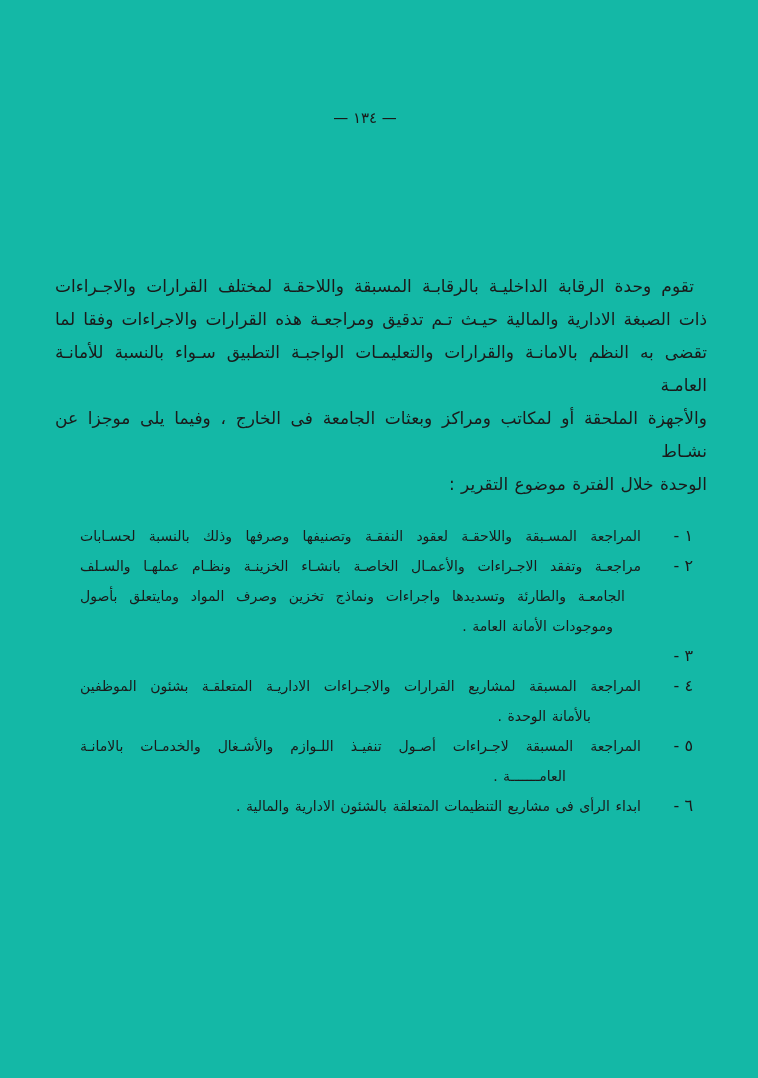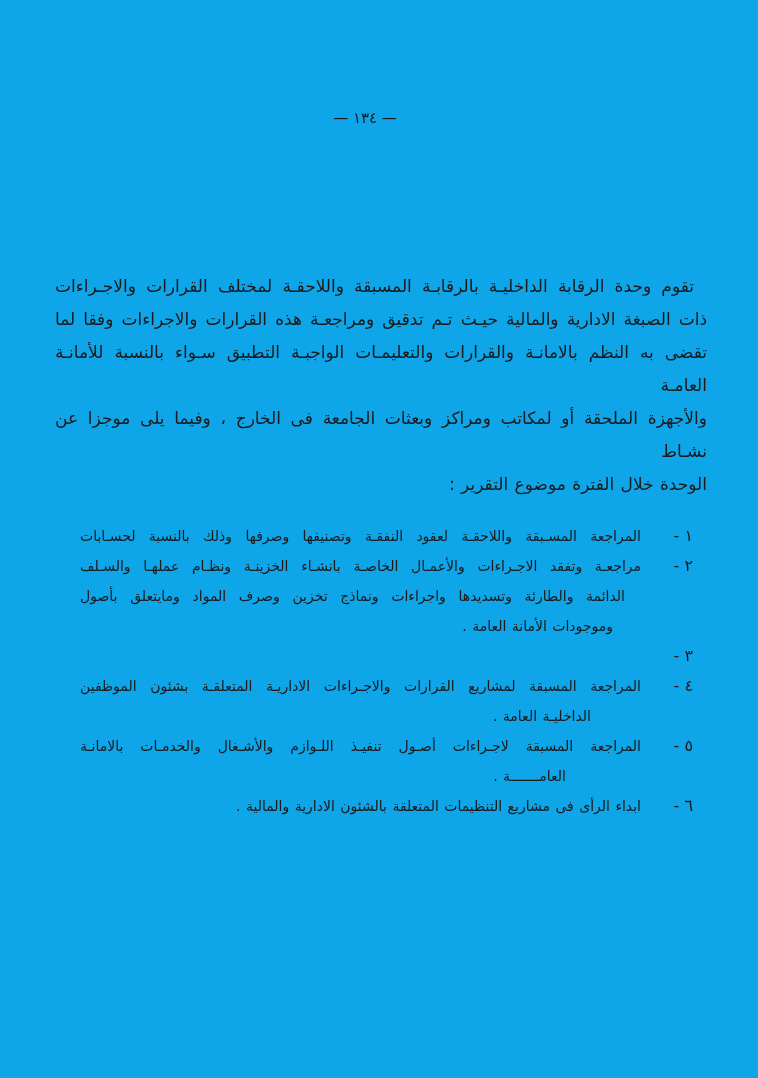--- a/index.html
+++ b/index.html
@@ -4,21 +4,21 @@
 <style>
   html, body {
     margin: 0;
     padding: 0;
     background: #ffffff;
   }
   .page {
     position: relative;
     width: 758px;
     height: 1078px;
-    background: #0ea5e9;
+    background: #14b8a6;
     overflow: hidden;
     font-family: "DejaVu Sans", sans-serif;
     color: #1a1a1a;
     direction: rtl;
   }
   .page-number {
     position: absolute;
     top: 109px;
     left: 0;
     right: 28px;
@@ -109,34 +109,34 @@
         <div class="num">١ -</div>
         <div class="itext">
           <div class="iline jfull">المراجعة المسـبقة واللاحقـة لعقود النفقـة وتصنيفها وصرفها وذلك بالنسبة لحسـابات</div>
         </div>
       </div>
 
       <div class="item">
         <div class="num">٢ -</div>
         <div class="itext">
           <div class="iline jfull">مراجعـة وتفقد الاجـراءات والأعمـال الخاصـة بانشـاء الخزينـة ونظـام عملهـا والسـلف</div>
-          <div class="iline jfull ind-16">الدائمة والطارئة وتسديدها واجراءات ونماذج تخزين وصرف المواد ومايتعلق بأصول</div>
+          <div class="iline jfull ind-16">الجامعـة والطارئة وتسديدها واجراءات ونماذج تخزين وصرف المواد ومايتعلق بأصول</div>
           <div class="iline ind-28">وموجودات الأمانة العامة .</div>
         </div>
       </div>
 
       <div class="item">
         <div class="num">٣ -</div>
       </div>
 
       <div class="item">
         <div class="num">٤ -</div>
         <div class="itext">
           <div class="iline jfull">المراجعة المسبقة لمشاريع القرارات والاجـراءات الاداريـة المتعلقـة بشئون الموظفين</div>
-          <div class="iline ind-50">الداخليـة العامة .</div>
+          <div class="iline ind-50">بالأمانة الوحدة .</div>
         </div>
       </div>
 
       <div class="item">
         <div class="num">٥ -</div>
         <div class="itext">
           <div class="iline jfull">المراجعة المسبقة لاجـراءات أصـول تنفيـذ اللـوازم والأشـغال والخدمـات بالامانـة</div>
           <div class="iline ind-75">العامـــــــة .</div>
         </div>
       </div>

